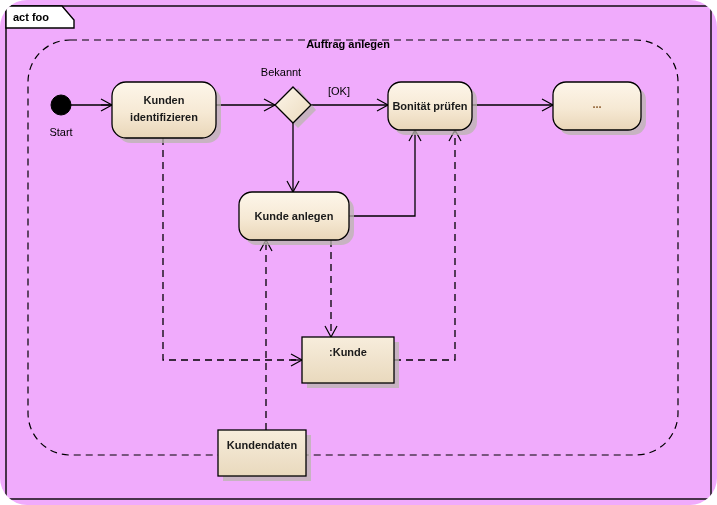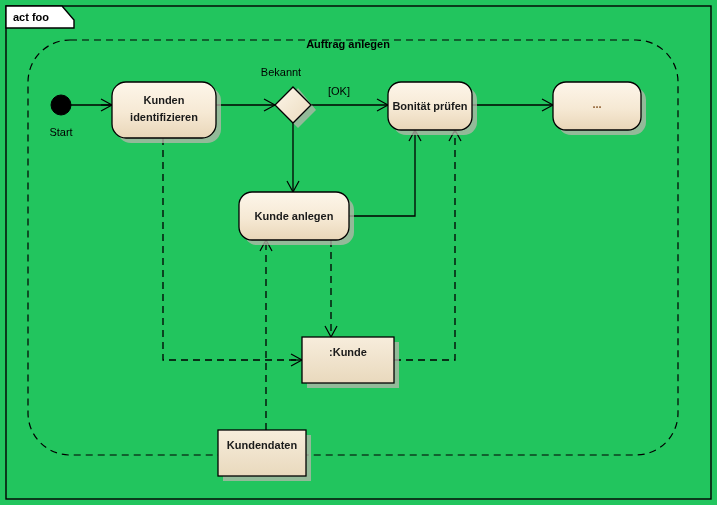--- a/index.html
+++ b/index.html
@@ -7,22 +7,23 @@
     padding: 0;
     background: #ffffff;
   }
   body {
     font-family: "Liberation Sans", sans-serif;
   }
   #canvas {
     position: relative;
     width: 717px;
     height: 505px;
-    background: #22c55e;
+    background: #f0abfc;
     overflow: hidden;
+    border-radius: 27px;
   }
   svg#diagram {
     position: absolute;
     top: 0;
     left: 0;
     width: 717px;
     height: 505px;
   }
   .frame-rect {
     fill: none;

